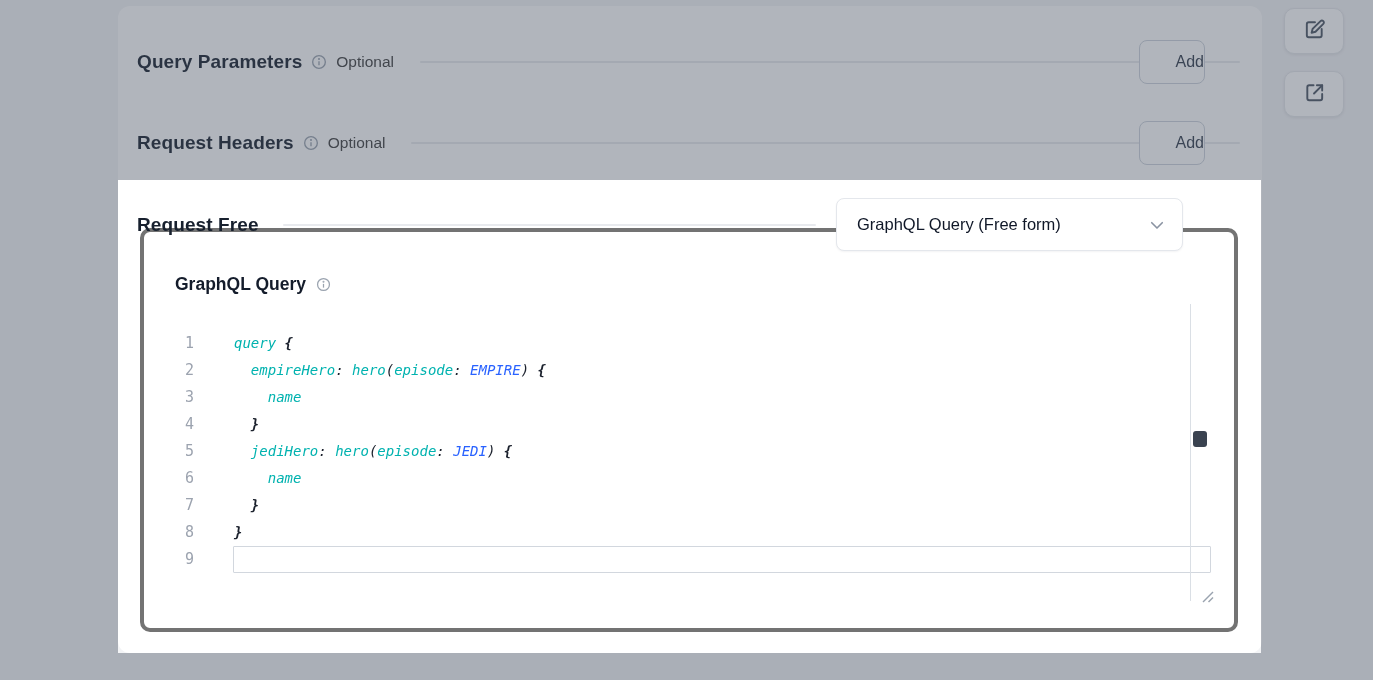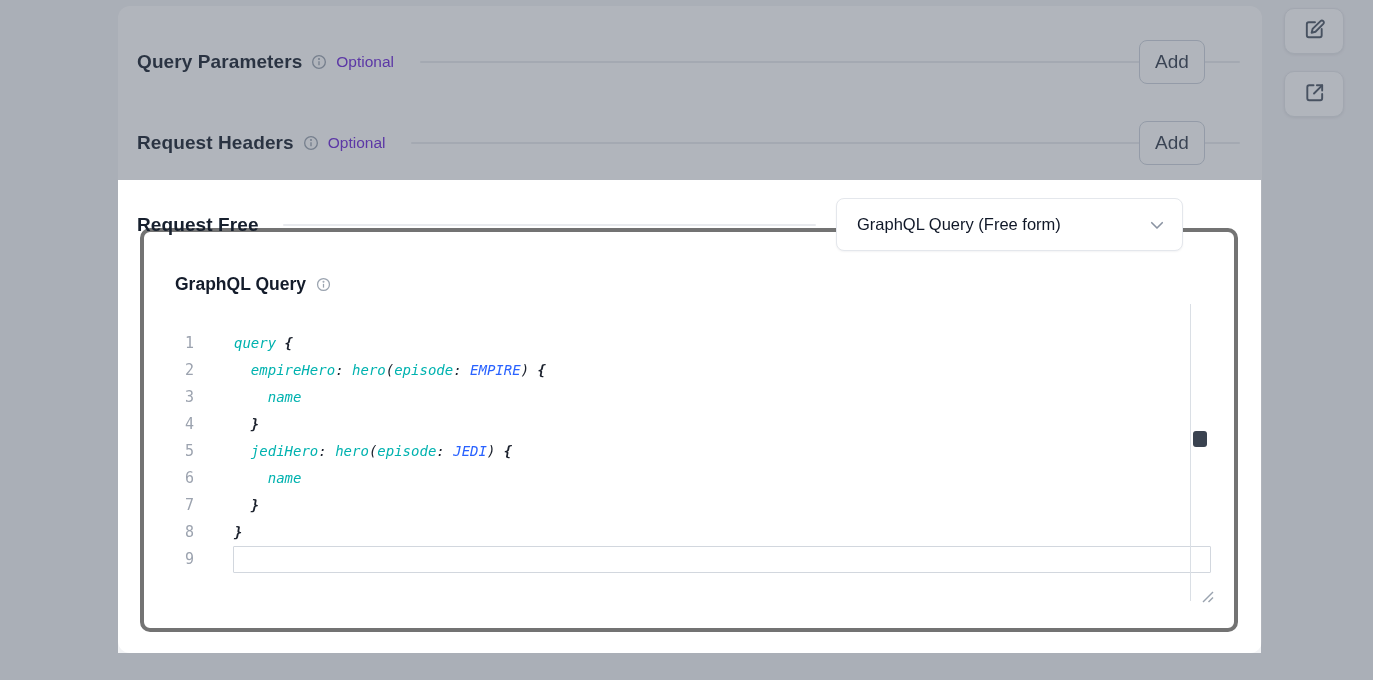--- a/index.html
+++ b/index.html
@@ -41,43 +41,44 @@
     display: inline-flex;
     margin-left: 9px;
     width: 16px; height: 16px;
     color: #9aa3af;
     flex: none;
   }
   .info-icon svg { width: 16px; height: 16px; }
   .optional {
     margin-left: 9px;
     font-size: 15.5px;
-    color: #6d28d9;
+    color: #404040;
     white-space: nowrap;
   }
   .rule {
     flex: 1;
     height: 2px;
     background: #e8eaee;
     border-radius: 1px;
     margin-left: 26px;
     margin-right: 22px;
   }
   .add-btn {
     position: absolute;
     right: 57px; top: 0;
     width: 66px; height: 44px;
     background: #ffffff;
     border: 1px solid #cdd3dc;
     border-radius: 8px;
     font-family: inherit;
-    font-size: 19px;
+    font-size: 16px;
     font-weight: 500;
     color: #333d4d;
     cursor: pointer;
+    text-align: right;
   }
 
   
   .rb-header {
     position: absolute;
     left: 19px; right: 0;
     top: 192px; height: 53px;
     display: flex;
     align-items: center;
     z-index: 5;

